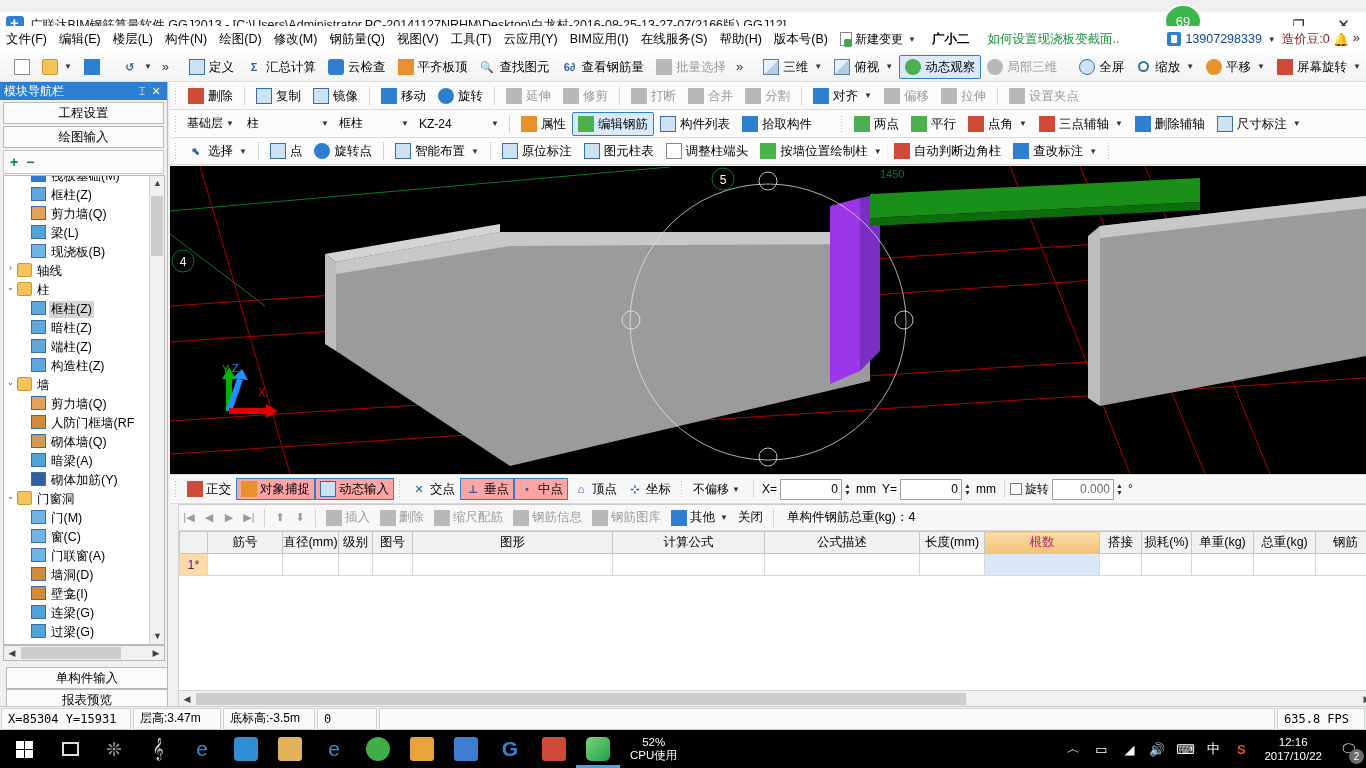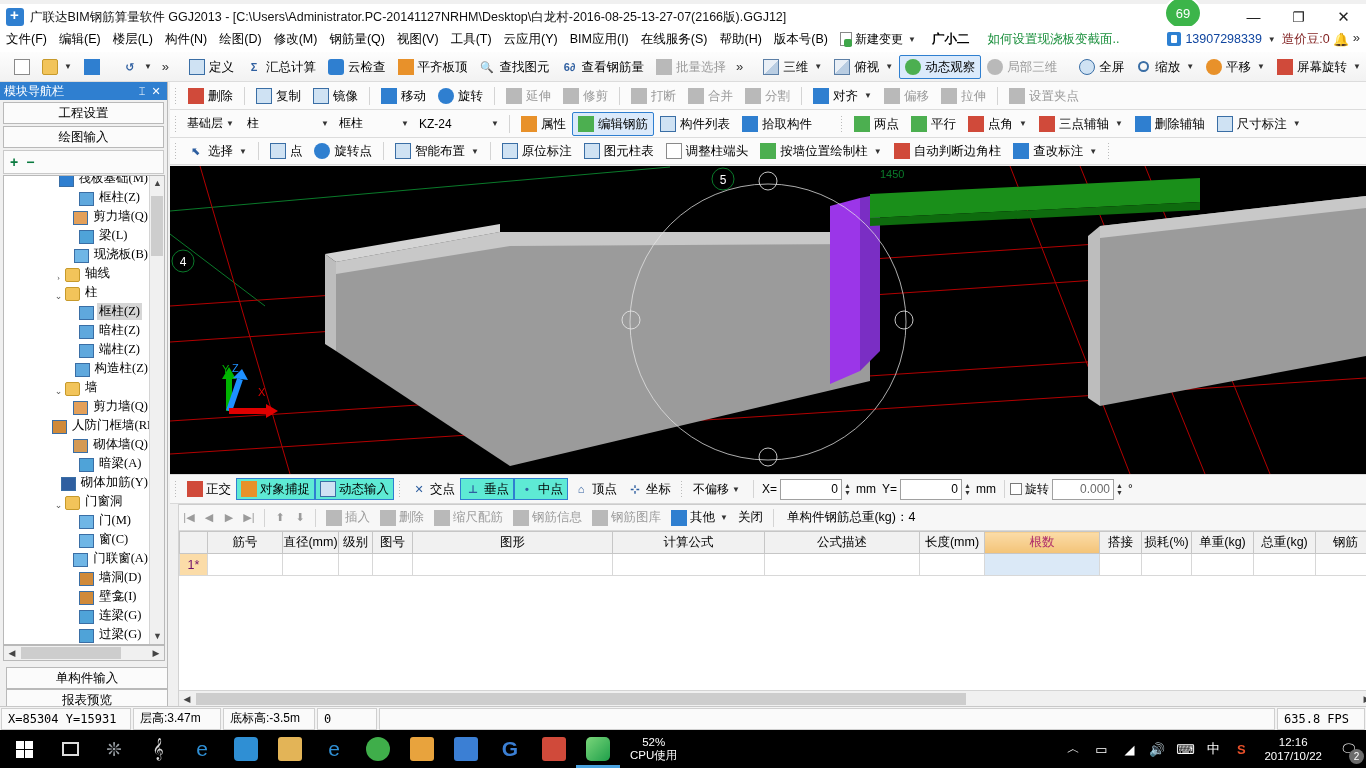--- a/index.html
+++ b/index.html
@@ -6,21 +6,21 @@
   html, body { margin:0; padding:0; }
   body {
     width:1366px; height:768px; overflow:hidden;
     font-family:"Liberation Sans","DejaVu Sans",sans-serif;
     font-size:12px; color:#000; background:#f0f0f0;
     -webkit-font-smoothing:none;
   }
   .app { position:relative; width:1366px; height:768px; }
 
   
-  .titlebar{ position:absolute; left:0; top:4px; width:1366px; height:26px;
+  .titlebar{ position:absolute; left:0; top:12px; width:1366px; height:26px;
     background:#ffffff; display:flex; align-items:center; }
   .title-ico{ width:18px; height:18px; margin-left:6px; margin-right:6px;
     border-radius:3px; background:#2f7fd0; position:relative; flex:none; }
   .title-ico:before{ content:"+"; position:absolute; left:4px; top:-2px; color:#fff;
     font-size:15px; font-weight:bold; }
   .title-text{ font-size:12.5px; color:#111; white-space:nowrap; }
   .win-btns{ position:absolute; right:0; top:0; height:26px; display:flex; }
   .win-btn{ width:45px; height:26px; display:flex; align-items:center; justify-content:center;
     font-size:14px; color:#222; }
   .win-btn.close{ font-size:15px; }
@@ -94,22 +94,22 @@
   .lp-title .t{ flex:1; }
   .lp-title .pin, .lp-title .x{ width:14px; text-align:center; font-size:11px;}
   .lp-btn{ height:22px; margin:2px 3px; background:#fbfbfb; border:1px solid #b9b9b9;
      display:flex; align-items:center; justify-content:center; font-size:12.5px;}
   .lp-tools{ height:24px; margin:2px 3px; background:#fbfbfb; border:1px solid #c9c9c9;
      display:flex; align-items:center; gap:8px; padding-left:6px; }
   .plusmin{ color:#0a7a3f; font-size:14px; font-weight:bold; }
   .tree{ position:absolute; left:3px; top:93px; width:162px; height:470px;
      background:#fff; border:1px solid #b9b9b9; overflow:hidden; }
   .tree-inner{ position:absolute; left:0; top:-8px; width:146px; }
-  .tnode{ height:19px; display:flex; align-items:flex-end; font-size:12.5px;
-     font-family:Liberation Serif, serif; white-space:nowrap;padding-left:48px;}
+  .tnode{ height:19px; display:flex; align-items:flex-start; font-size:12.5px;
+     font-family:Liberation Sans, sans-serif; white-space:nowrap;}
   .tnode .exp{ width:13px; text-align:center; font-size:9px; color:#555; }
   .tnode .ti{ width:15px; height:14px; margin-right:3px; flex:none;}
   .tnode.sel .lbl{ background:#d6d6d6; }
   .lbl{ padding:0 2px; }
   .tree-vsb{ position:absolute; right:0; top:0; width:15px; height:100%; background:#f0f0f0;
      border-left:1px solid #d4d4d4;}
   .tree-vsb .th{ position:absolute; left:1px; top:20px; width:12px; height:60px; background:#cdcdcd;}
   .tree-vsb .ar{ position:absolute; left:0; width:15px; height:15px; text-align:center;
      font-size:9px; line-height:15px; color:#444;}
   .tree-hsb{ position:absolute; left:3px; top:563px; width:162px; height:16px;
@@ -121,21 +121,21 @@
   
   .canvas{ position:absolute; left:170px; top:166px; width:1196px; height:308px;
      background:#000; overflow:hidden; }
 
   
   .snapbar{ position:absolute; left:170px; top:474px; width:1196px; height:30px;
      background:#f7f7f7; border-top:1px solid #d9d9d9; border-bottom:1px solid #d9d9d9;
      display:flex; align-items:center; white-space:nowrap;}
   .snap{ display:inline-flex; align-items:center; gap:3px; padding:2px 4px; height:22px;
      font-size:12.5px; border:1px solid transparent; }
-  .snap.on{ border:1px solid #2f7fd0; background:#5eead4;}
+  .snap.on{ border:1px solid #2f7fd0; background:#fca5a5;}
   .numfield{ display:inline-flex; align-items:center; height:21px; border:1px solid #a0a0a0;
      background:#fff; width:62px; justify-content:flex-end; padding-right:3px; font-size:12px;}
   .spin{ width:11px; height:21px; display:inline-flex; flex-direction:column;
      justify-content:center; align-items:center; font-size:7px; color:#333; line-height:7px;}
   .unit{ font-size:12px; padding:0 3px; }
   .chk{ width:12px; height:12px; border:1px solid #7a7a7a; background:#fff; display:inline-block;}
 
   
   .gridpanel{ position:absolute; left:170px; top:504px; width:1196px; height:202px;
      background:#fff; border-top:1px solid #ccc;}

